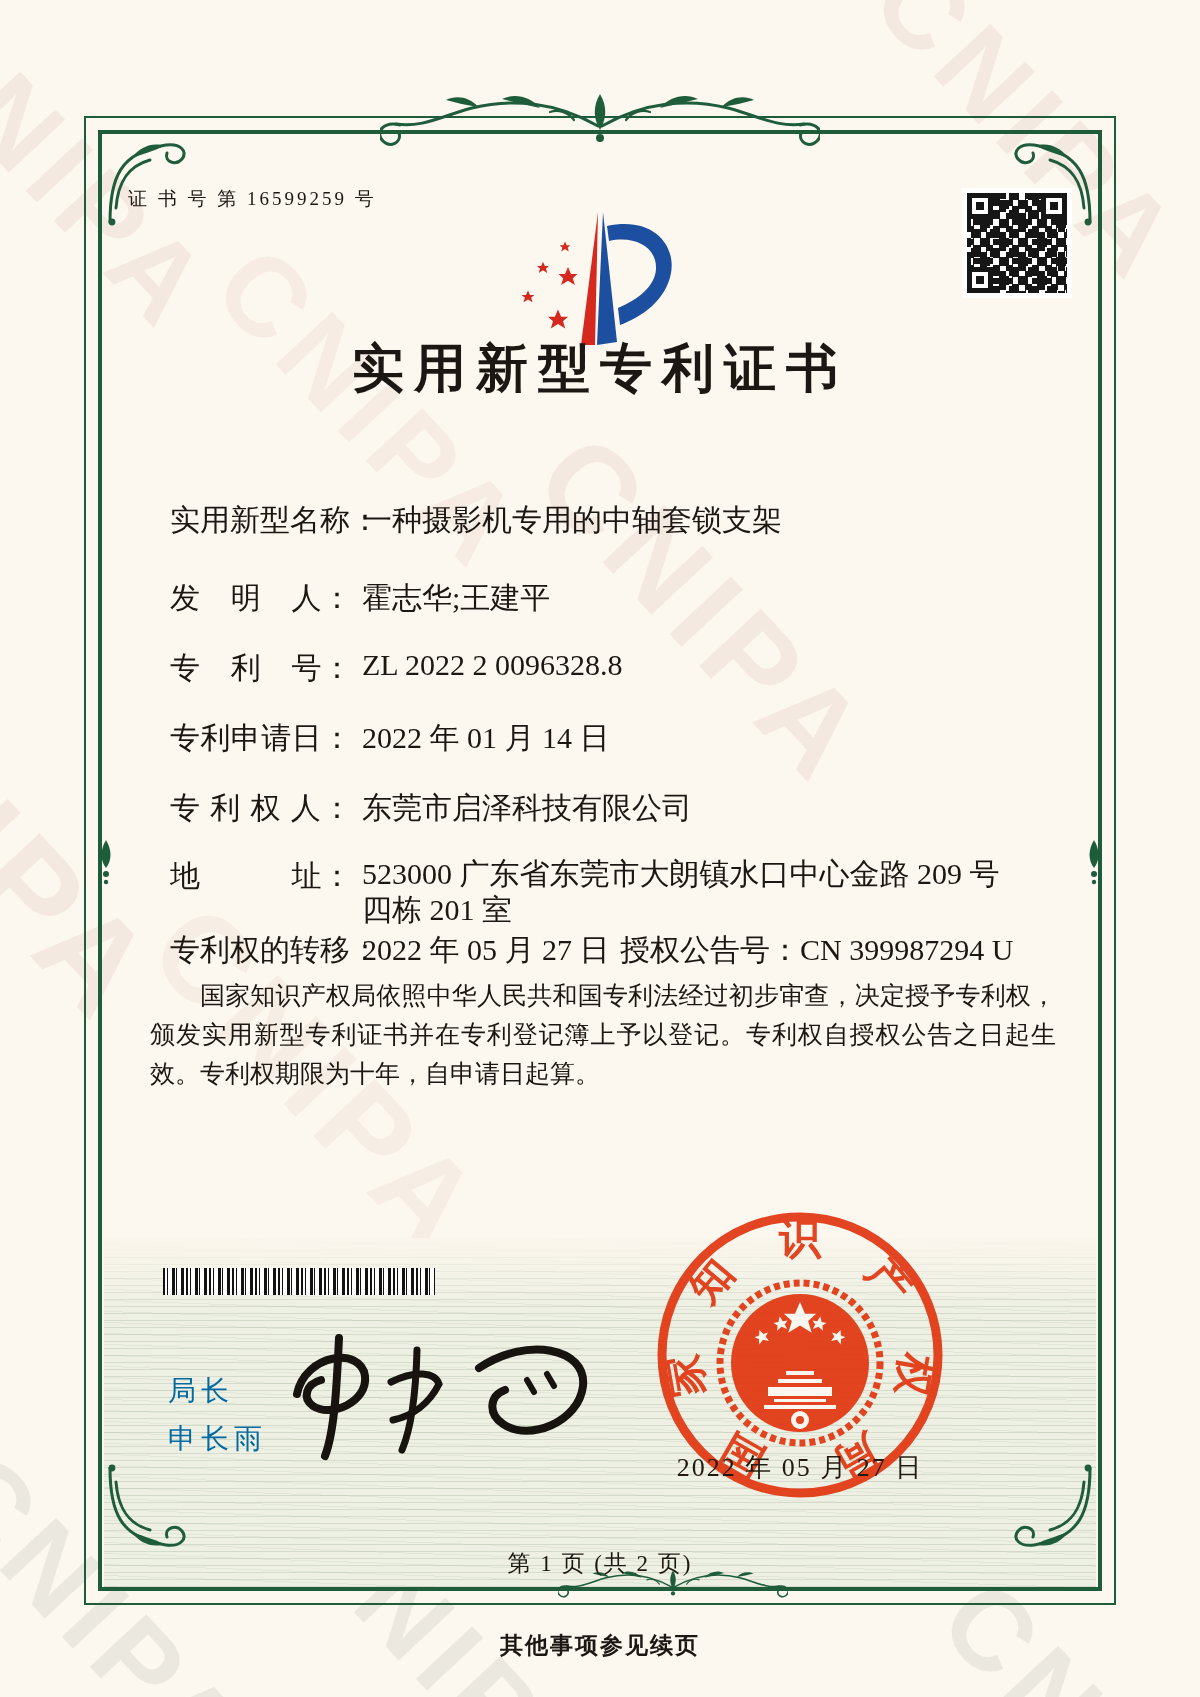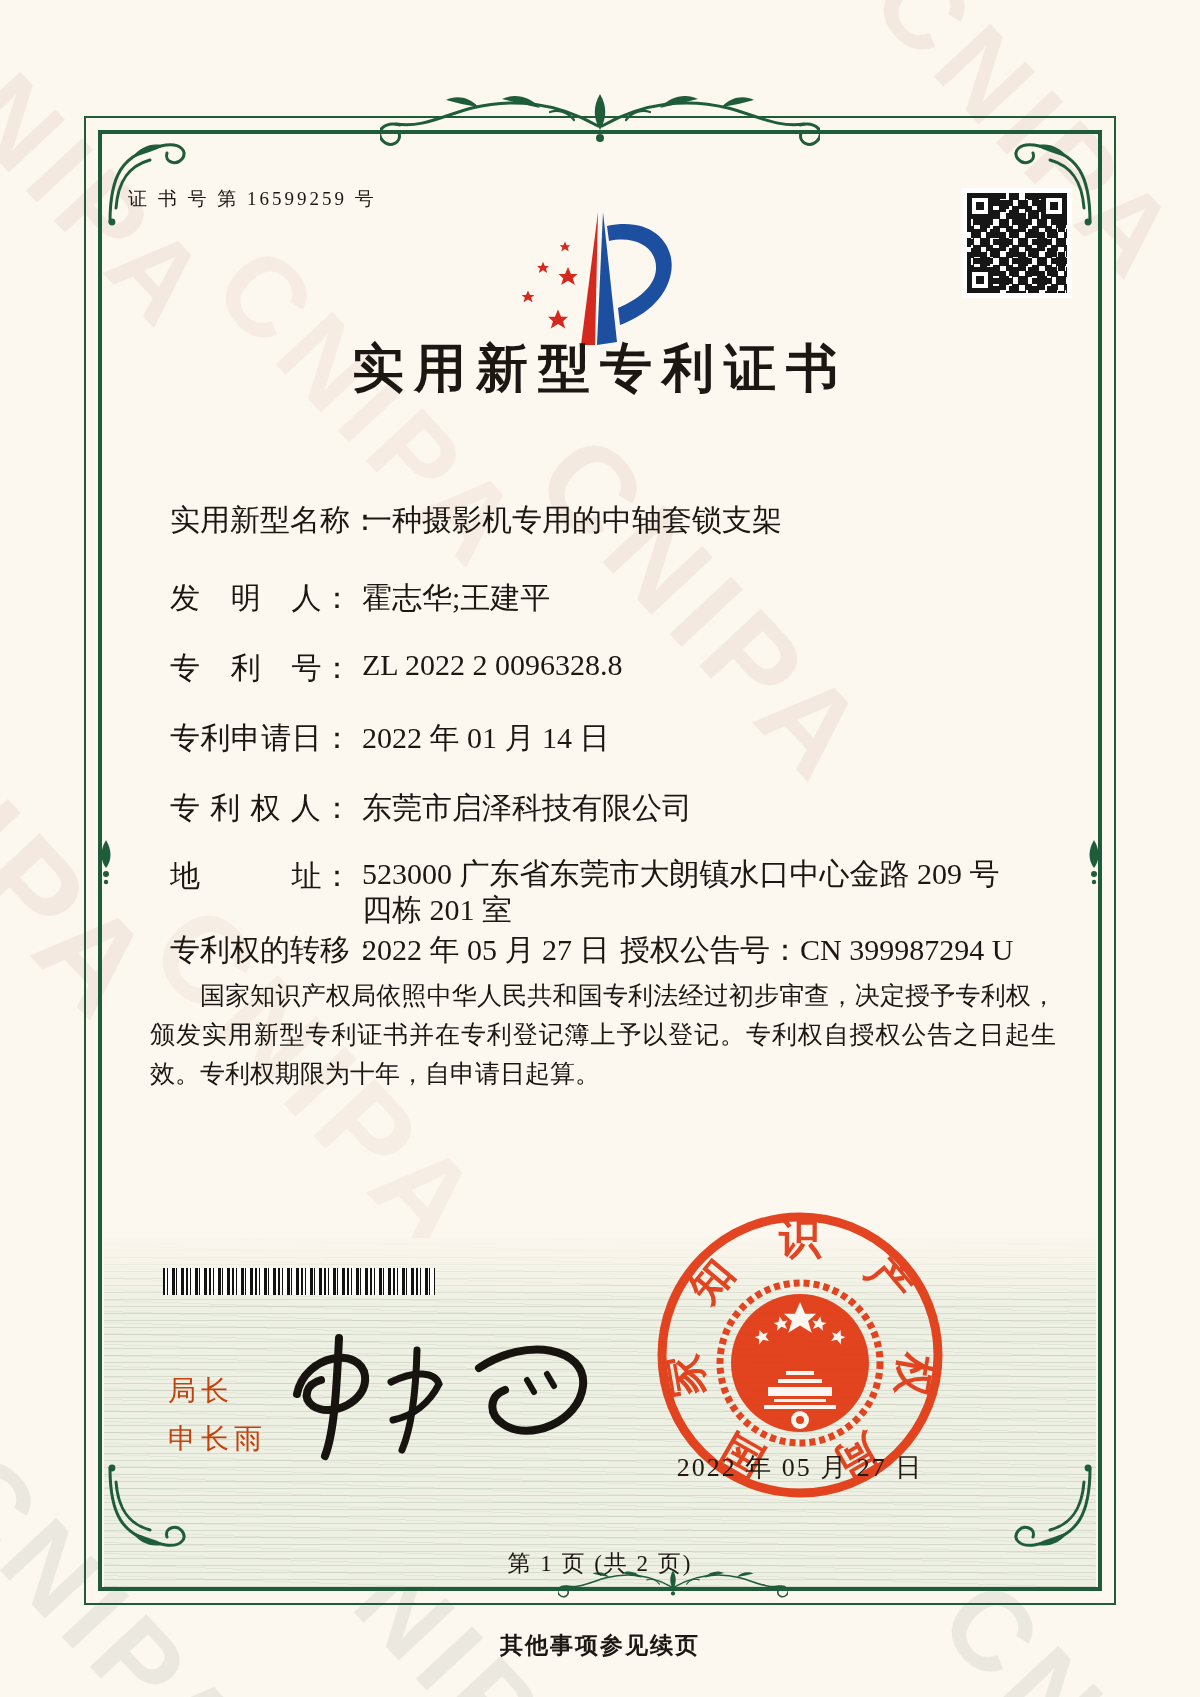--- a/index.html
+++ b/index.html
@@ -63,21 +63,21 @@
   .paras p{margin:0;text-indent:2em;}
   
   .barcode{position:absolute;left:163px;top:1268px;width:272px;height:27px;z-index:3;
     background:repeating-linear-gradient(90deg,
       #121212 0 2px, #fdfdfb 2px 4px, #121212 4px 5px, #fdfdfb 5px 9px,
       #121212 9px 12px, #fdfdfb 12px 13px, #121212 13px 14px, #fdfdfb 14px 18px,
       #121212 18px 21px, #fdfdfb 21px 23px);}
   
   .director{position:absolute;left:168px;z-index:3;
     font-family:"Liberation Sans","DejaVu Sans",sans-serif;
-    font-size:28px;letter-spacing:5px;color:#c2410c;}
+    font-size:28px;letter-spacing:5px;color:#0369a1;}
   .sig{position:absolute;left:275px;top:1322px;z-index:3;}
   
   .seal{position:absolute;left:650px;top:1205px;z-index:3;opacity:0.93;}
   .seal-date{position:absolute;left:650px;top:1450px;width:300px;text-align:center;
     font-size:26px;letter-spacing:2px;color:#231b10;z-index:4;}
   
   .page-ind{position:absolute;left:0;width:1200px;top:1548px;text-align:center;
     font-size:23px;letter-spacing:2px;z-index:3;}
   .cont-note{position:absolute;left:0;width:1200px;top:1630px;text-align:center;
     font-size:23px;letter-spacing:2px;z-index:3;font-weight:bold;}

